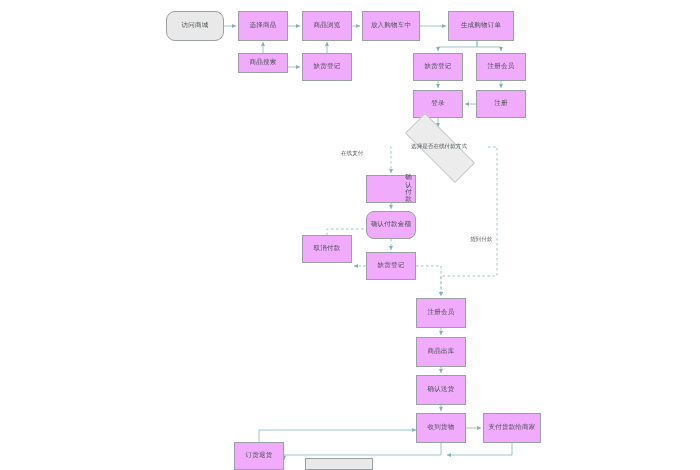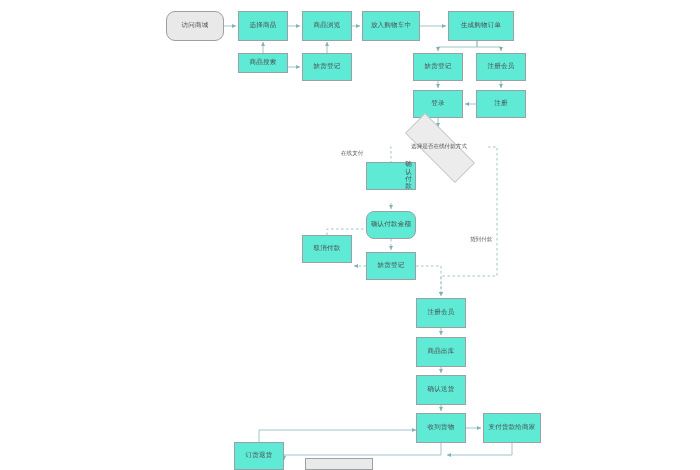--- a/index.html
+++ b/index.html
@@ -9,21 +9,21 @@
     font-family:"DejaVu Sans","Liberation Sans",sans-serif;
     overflow:hidden;
     position:relative;
   }
   #canvas{position:absolute;left:0;top:0;width:700px;height:470px;}
   svg.links{position:absolute;left:0;top:0;width:700px;height:470px;pointer-events:none;}
 
   .node{
     position:absolute;
     box-sizing:border-box;
-    background:#5eead4;
+    background:#f0abfc;
     border:1px solid #9aa0a3;
     display:flex;align-items:center;justify-content:center;
     text-align:center;
     color:#4a4f52;
     font-size:6.5px;
     line-height:1.15;
     letter-spacing:.2px;
     padding:1px;
     z-index:3;
     filter:blur(.35px);
@@ -128,21 +128,21 @@
   <div class="node" style="left:413px;top:53px;width:50px;height:28px;">缺货登记</div>
   <div class="node" style="left:476px;top:53px;width:50px;height:28px;">注册会员</div>
   <div class="node" style="left:413px;top:90px;width:50px;height:28px;">登录</div>
   <div class="node" style="left:476px;top:90px;width:50px;height:28px;">注册</div>
 
   <div class="diamond" style="left:390px;top:128px;width:98px;height:38px;">
     <div class="shape"></div>
     <div class="txt">选择是否在线付款方式</div>
   </div>
 
-  <div class="node" style="left:366px;top:162px;width:50px;height:28px;padding-left:36px;">确认付款</div>
+  <div class="node" style="left:366px;top:175px;width:50px;height:28px;padding-left:36px;">确认付款</div>
   <div class="node" style="left:366px;top:211px;width:50px;height:28px;border-radius:8px;">确认付款金额</div>
   <div class="node" style="left:302px;top:235px;width:50px;height:28px;">取消付款</div>
   <div class="node" style="left:366px;top:252px;width:50px;height:28px;">缺货登记</div>
 
   <div class="node" style="left:416px;top:298px;width:50px;height:30px;">注册会员</div>
   <div class="node" style="left:416px;top:337px;width:50px;height:30px;">商品出库</div>
   <div class="node" style="left:416px;top:375px;width:50px;height:30px;">确认送货</div>
   <div class="node" style="left:416px;top:413px;width:50px;height:30px;">收到货物</div>
   <div class="node" style="left:483px;top:413px;width:58px;height:30px;">支付货款给商家</div>
 

